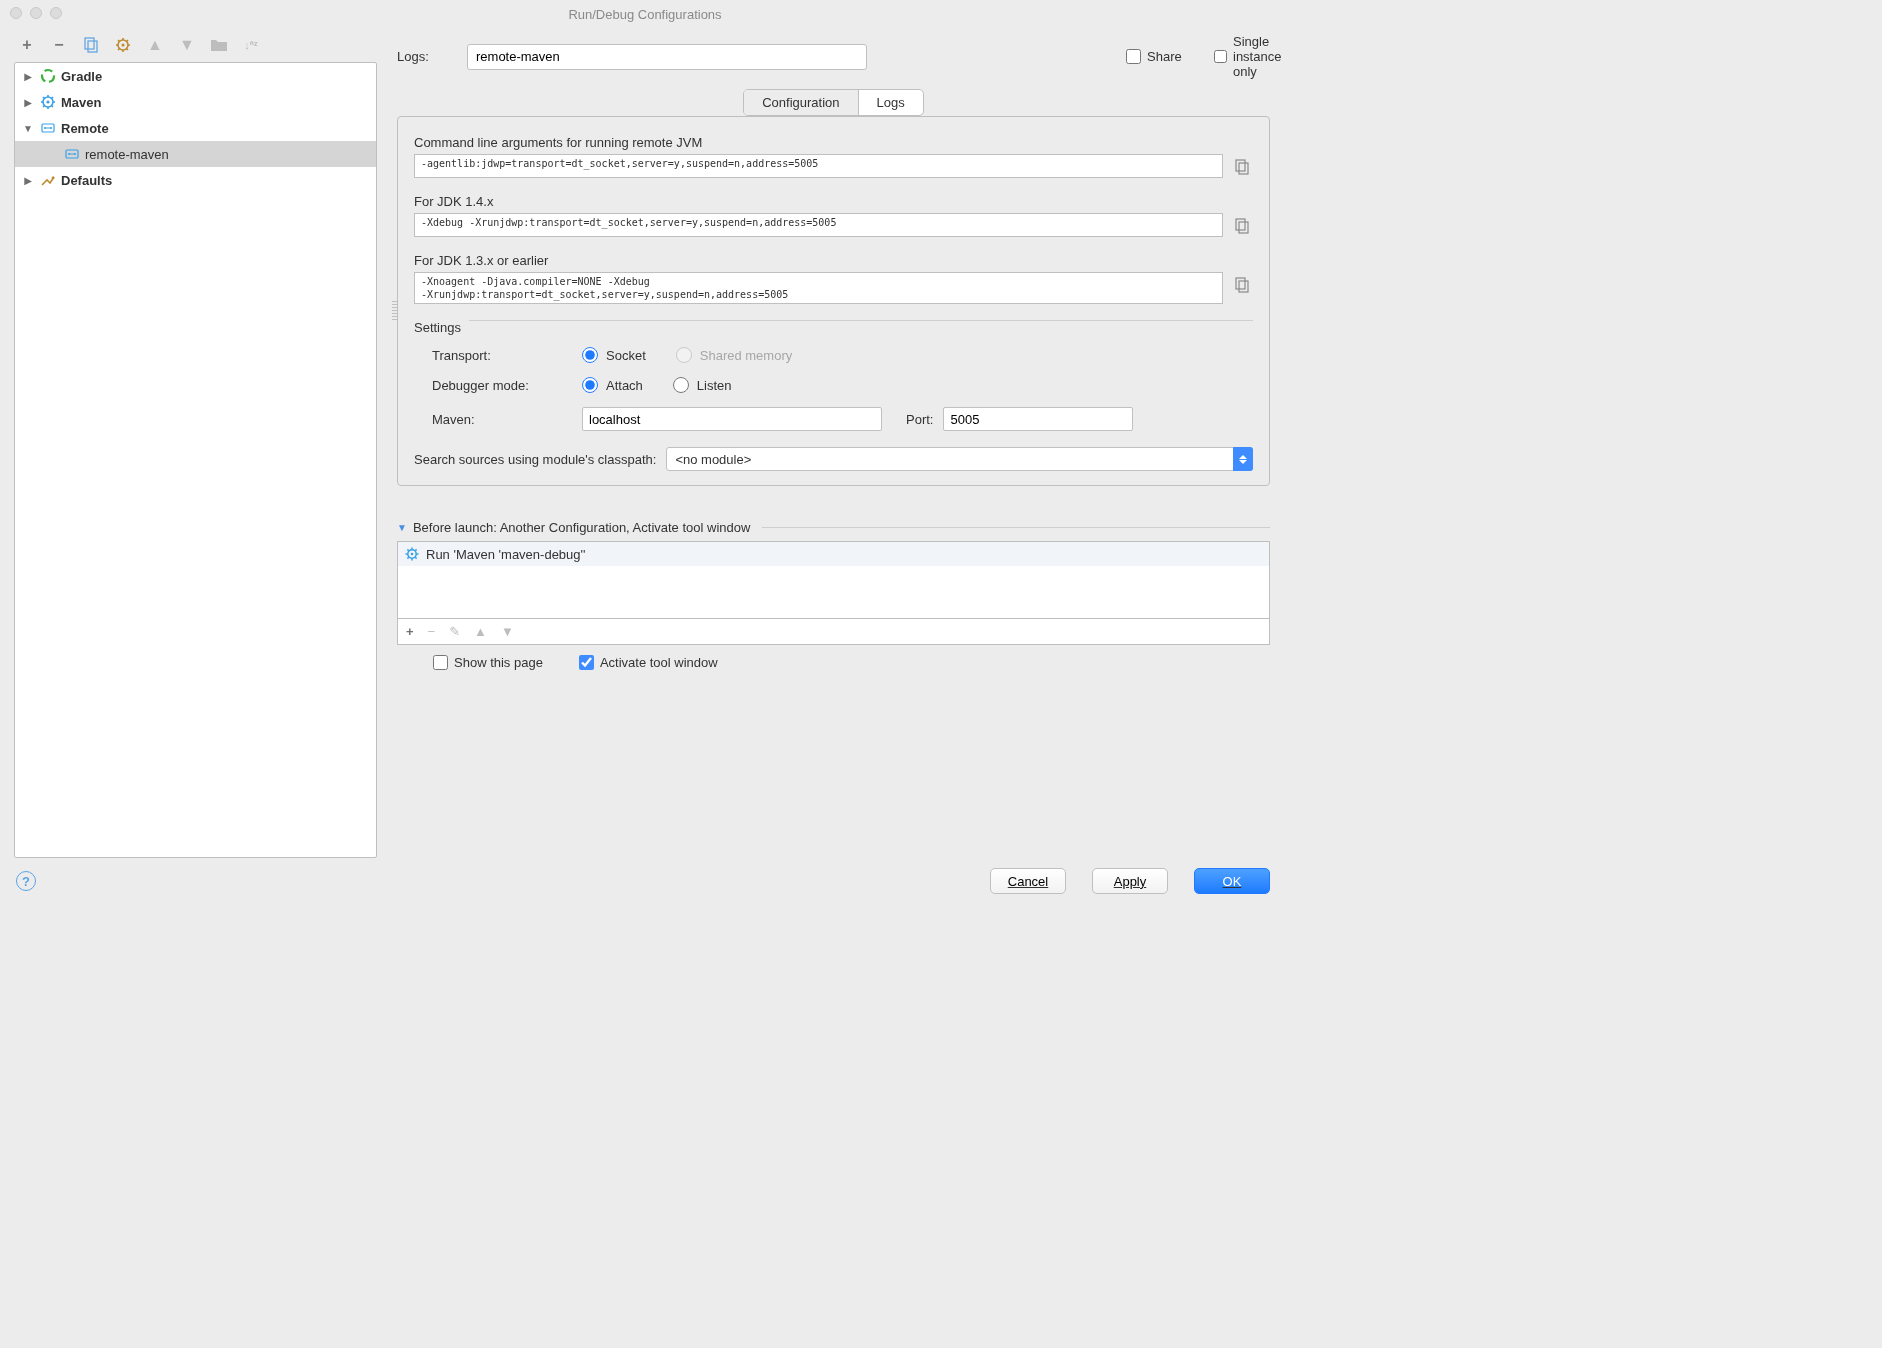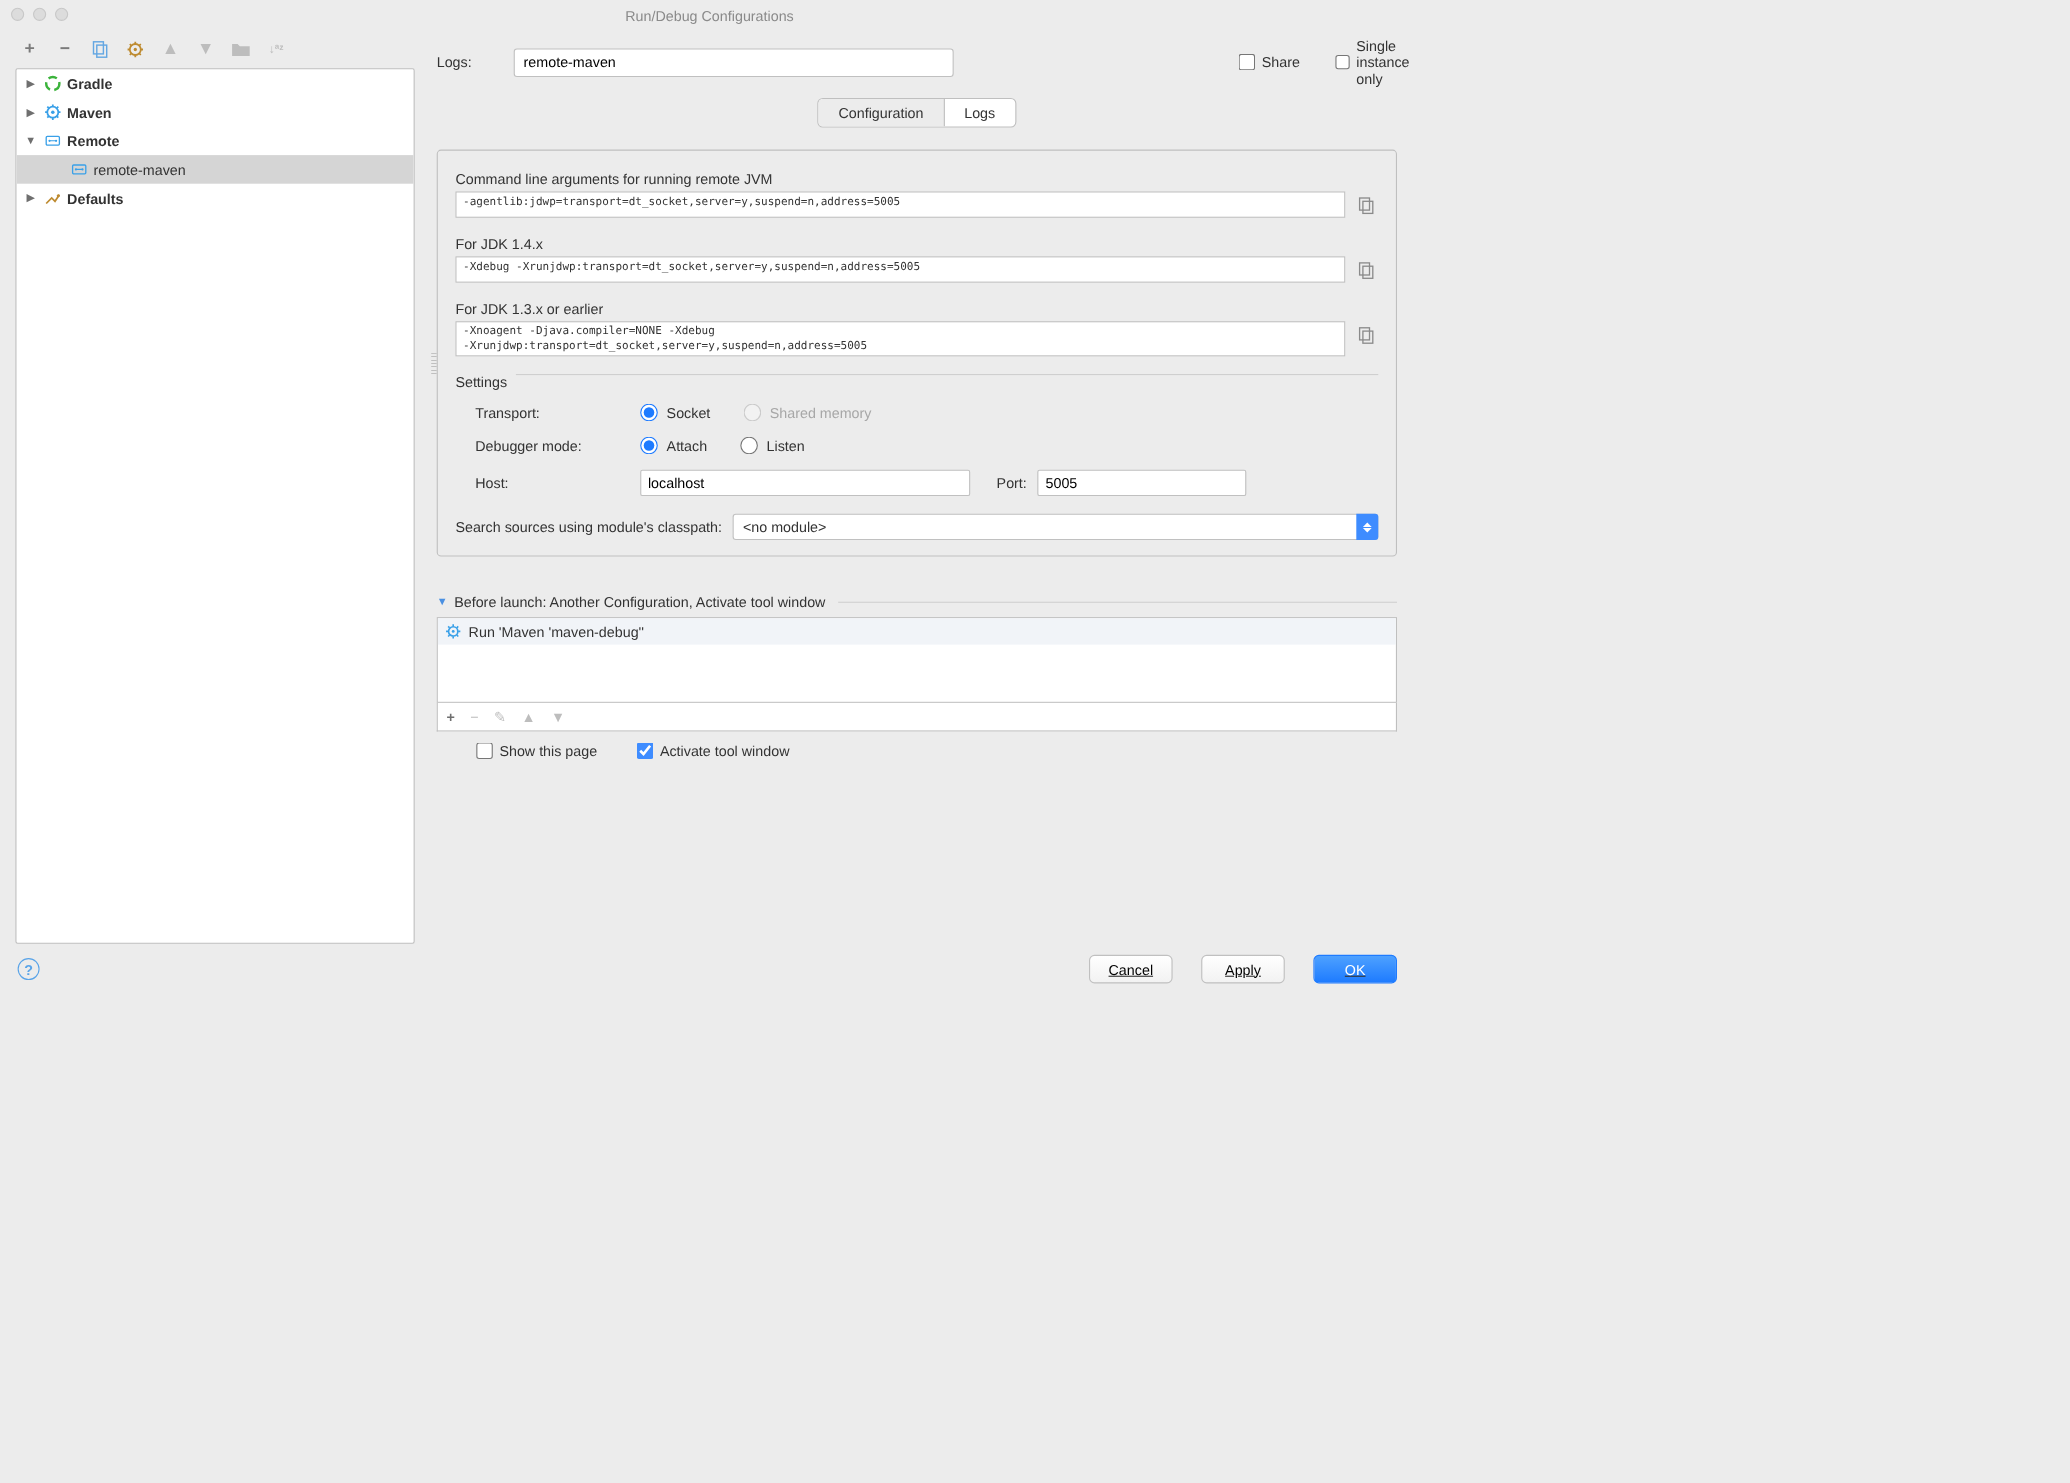--- a/index.html
+++ b/index.html
@@ -47,21 +47,21 @@
 .name-row { display: flex; align-items: center; gap: 14px; margin-bottom: 10px; }
 .name-row label { width: 56px; }
 .name-row input[type=text] {
   flex: 0 0 400px; height: 26px; border: 1px solid #c0c0c0; border-radius: 3px;
   padding: 0 8px; font-size: 13px; background: #fff;
 }
 .name-row .spacer { flex: 1; }
 .chk { display: flex; align-items: center; gap: 6px; margin-left: 18px; }
 input[type=checkbox] { width: 15px; height: 15px; accent-color: #3e8cff; }
 
-.tabs-row { display: flex; justify-content: center; margin-bottom: 20px; }
+.tabs-row { display: flex; justify-content: center; margin-bottom: 0; }
 .tab-seg { display: inline-flex; border: 1px solid #bfbfbf; border-radius: 5px; overflow: hidden; background: #fff; }
 .tab-seg .tab { padding: 5px 18px; font-size: 13px; border-right: 1px solid #bfbfbf; color: #333; cursor: default; }
 .tab-seg .tab:last-child { border-right: none; }
 .tab-seg .tab.active { background: #ececec; }
 
 .config-panel {
   border: 1px solid #bfbfbf; border-radius: 4px; background: #ececec;
   padding: 18px 16px 14px 16px; position: relative;
 }
 .field-block { margin-bottom: 16px; }
@@ -297,21 +297,21 @@
           <label>
             <input type="radio" name="dm" checked="" style="">
             <span>Attach</span>
           </label>
           <label>
             <input type="radio" name="dm" style="">
             <span>Listen</span>
           </label>
         </div>
 
-        <div>Host:</div>
+        <div>Maven:</div>
         <div class="hp-row">
           <input type="text" style="width: 300px;" value="localhost">
           <span style="margin-left:14px">Port:</span>
           <input type="text" style="width: 190px;" value="5005">
         </div>
       </div>
 
       <div class="module-row">
         <span>Search sources using module's classpath:</span>
         <div class="module-select">

